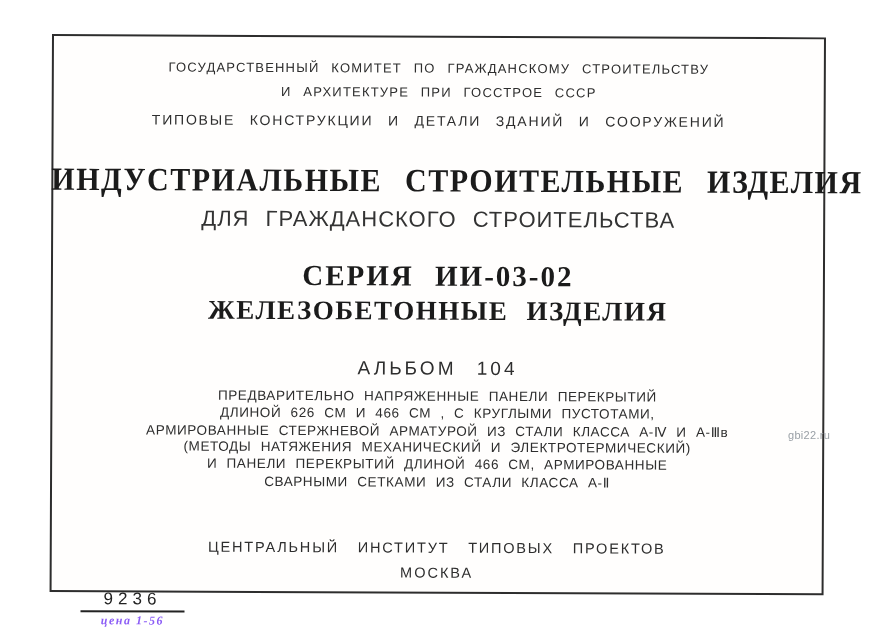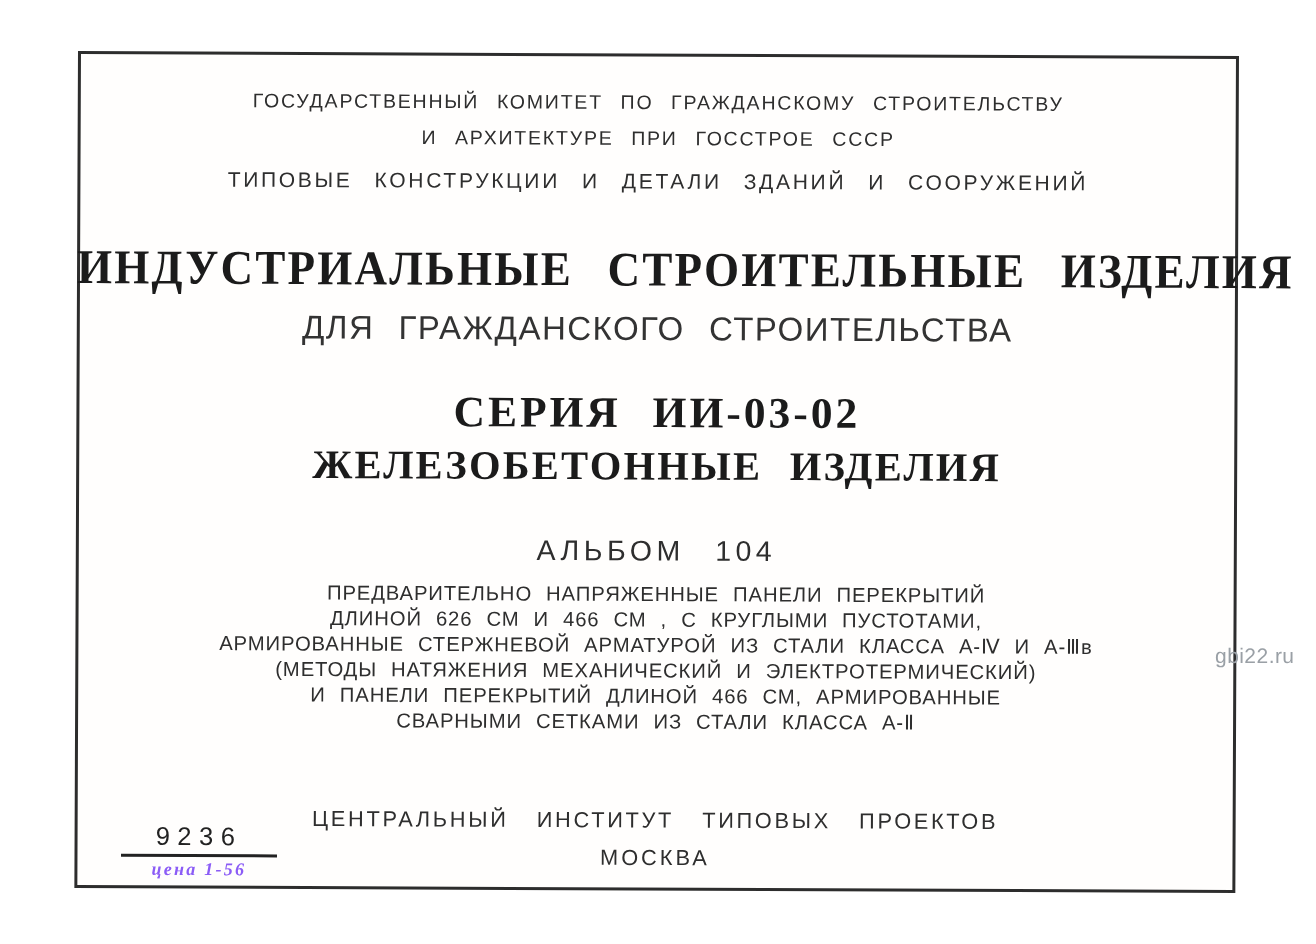--- a/index.html
+++ b/index.html
@@ -72,35 +72,36 @@
     width: 104px;
     text-align: center;
   }
   .stamp-number {
     display: block;
     font-size: 17px;
     letter-spacing: 5px;
     color: #222;
     border-bottom: 2px solid #222;
     padding-bottom: 1px;
+    margin-top: 41px;
   }
   .stamp-price {
     display: block;
     margin-top: 1px;
     font-family: "Liberation Serif", serif;
     font-style: italic;
     font-weight: 700;
     font-size: 12px;
     letter-spacing: 1.5px;
     color: #8b5cf6;
   }
   .watermark {
     position: absolute;
-    left: 810px; top: 429px;
-    font-size: 14px;
+    left: 788px; top: 429px;
+    font-size: 11px;
     color: #9aa0a6;
     letter-spacing: 0.3px;
     transform: none;
   }
 </style>
 </head>
 <body>
 
 <div class="scan">
 

